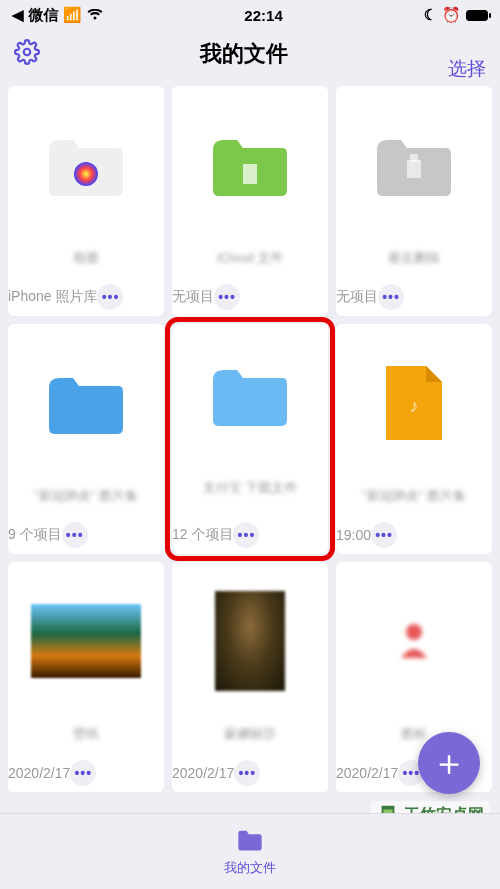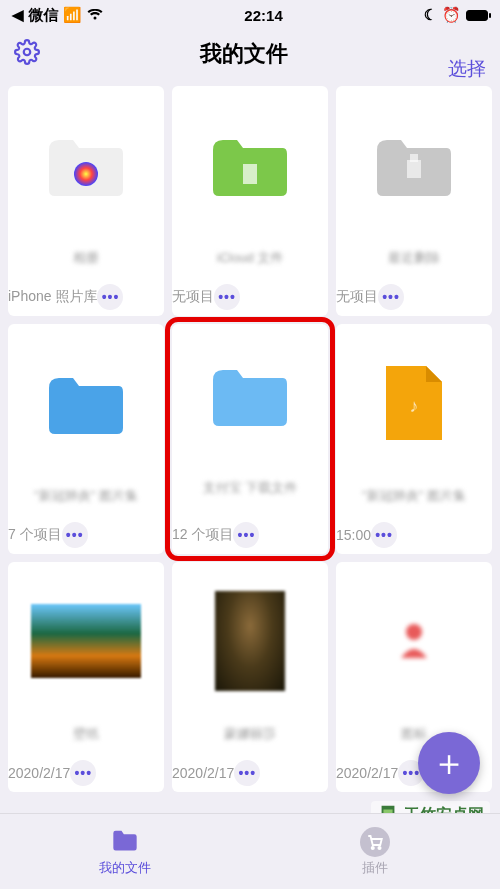--- a/index.html
+++ b/index.html
@@ -218,21 +218,21 @@
   </div>
 
   <div class="card">
     <div class="thumb">
       <svg width="86" height="70" viewBox="0 0 86 70">
         <path d="M6 20 Q6 10 16 10 L30 10 L36 18 L76 18 Q80 18 80 24 L80 60 Q80 66 74 66 L12 66 Q6 66 6 60 Z" fill="#4aa3e8"></path>
       </svg>
     </div>
     <div class="label">"新冠肺炎" 图片集</div>
     <div class="footer">
-      <span class="info">7 个项目</span>
+      <span class="info">9 个项目</span>
       <span class="more">•••</span>
     </div>
   </div>
 
   <div class="card hl">
     <div class="thumb">
       <svg width="86" height="70" viewBox="0 0 86 70">
         <path d="M6 20 Q6 10 16 10 L30 10 L36 18 L76 18 Q80 18 80 24 L80 60 Q80 66 74 66 L12 66 Q6 66 6 60 Z" fill="#6cbaf3"></path>
       </svg>
     </div>
@@ -246,21 +246,21 @@
   <div class="card">
     <div class="thumb">
       <svg width="64" height="82" viewBox="0 0 64 82">
         <path d="M4 4 L44 4 L60 20 L60 78 L4 78 Z" fill="#f4a50b"></path>
         <path d="M44 4 L44 20 L60 20 Z" fill="#d98c00"></path>
         <text x="32" y="50" font-size="18" fill="#fff" text-anchor="middle" opacity=".7">♪</text>
       </svg>
     </div>
     <div class="label">"新冠肺炎" 图片集</div>
     <div class="footer">
-      <span class="info">15:00</span>
+      <span class="info">19:00</span>
       <span class="more">•••</span>
     </div>
   </div>
 
   <div class="card">
     <div class="thumb">
       <div style="width:110px;height:74px;background:linear-gradient(180deg,#7ab4d6 0%,#3a6b53 40%,#b87c3a 70%,#44311d 100%);filter:blur(1px)contrast(1.3) saturate(1.2);"></div>
     </div>
     <div class="label">壁纸</div>
     <div class="footer">
@@ -311,23 +311,13 @@
 
 <div class="tab-bar">
   <div class="tab active">
     <span class="tab-icon-folder">
       <svg viewBox="0 0 24 20">
           <path d="M2 4 Q2 2 4 2 L9 2 L11 5 L20 5 Q22 5 22 7 L22 17 Q22 19 20 19 L4 19 Q2 19 2 17 Z" fill="#7a68d6"></path>
         </svg>
     </span>
     <span>我的文件</span>
   </div>
-  <div class="tab">
-    <span class="tab-icon">
-      <svg width="18" height="18" viewBox="0 0 24 24" fill="none" stroke="#fff" stroke-width="2.5">
-          <circle cx="9" cy="20" r="1.5" fill="#fff"></circle>
-          <circle cx="18" cy="20" r="1.5" fill="#fff"></circle>
-          <path d="M3 4h3l3 12h10l2-8H8"></path>
-        </svg>
-    </span>
-    <span>插件</span>
-  </div>
 </div>
 
 </body></html>

